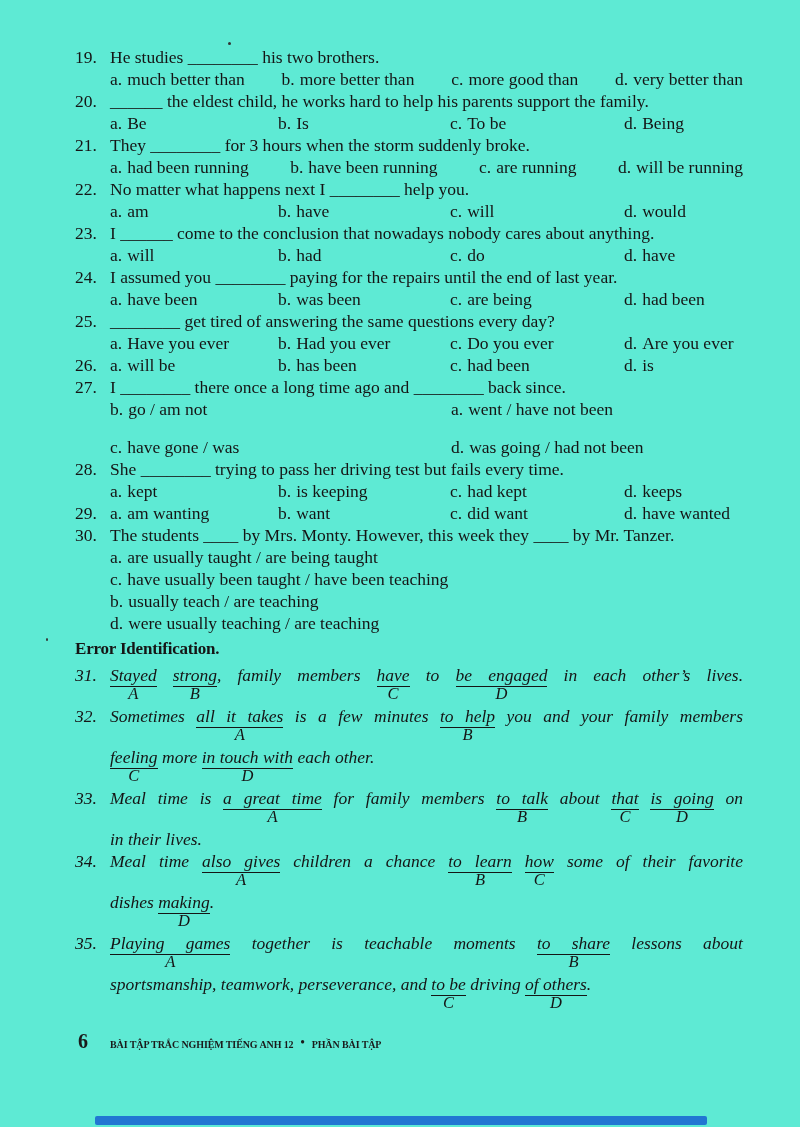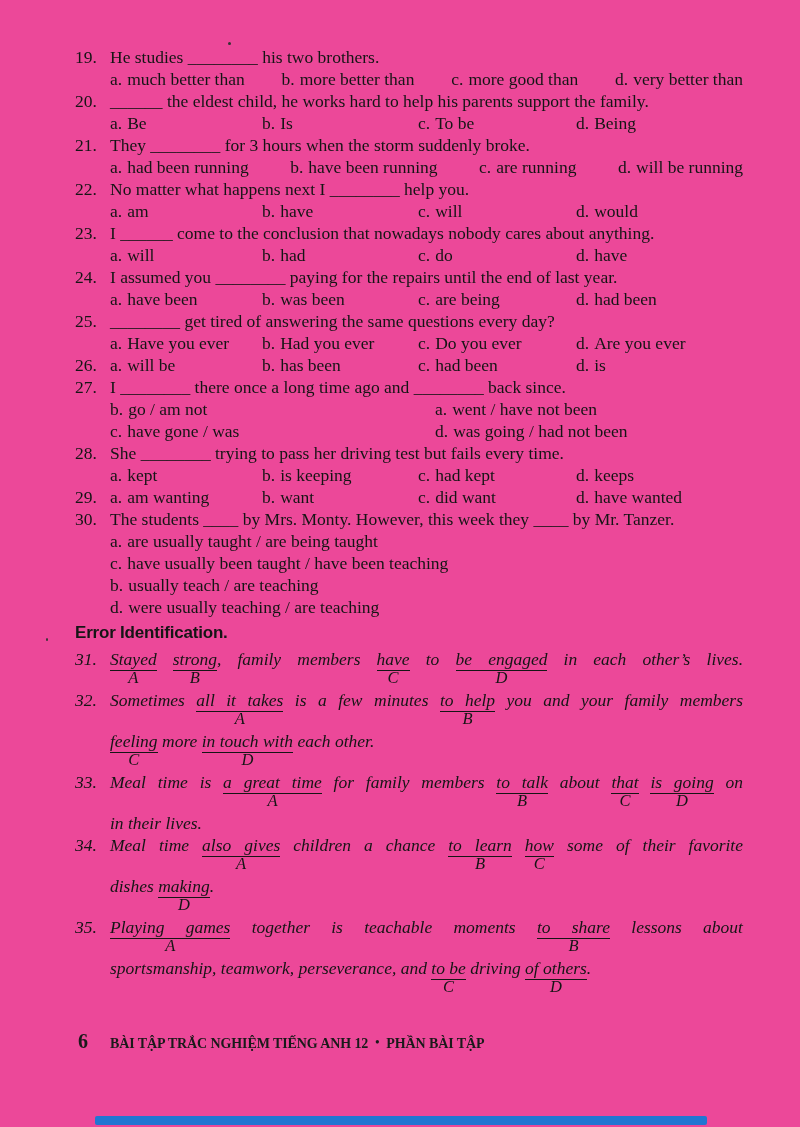--- a/index.html
+++ b/index.html
@@ -1,43 +1,43 @@
 <!DOCTYPE html>
 <html><head>
 <meta charset="utf-8">
 <style>
   html,body{margin:0;padding:0;background:#e8e8e8;}
-  .page{position:relative;width:800px;height:1127px;background:#ec4899;margin:0 auto;
+  .page{position:relative;width:800px;height:1127px;background:#5eead4;margin:0 auto;
         font-family:"Liberation Serif","DejaVu Serif",serif;font-size:17.5px;color:#151515;
         overflow:hidden;}
   .content{position:absolute;top:46px;left:75px;width:668px;}
   .q{display:flex;line-height:22px;}
   .qnum{flex:0 0 35px;width:35px;}
   .qbody{flex:1 1 auto;min-width:0;}
   .stem{white-space:nowrap;}
-  .opts{line-height:22px;}
+  .opts{line-height:22px;gap:16px;}
   .opts .opt{white-space:nowrap;}
   .opts.grid4{display:grid;grid-template-columns:152px 156px 158px auto;}
   .opts.grid2{display:grid;grid-template-columns:325px auto;}
   .opts.packed{display:flex;justify-content:space-between;}
   .opts.stack .opt{display:block;}
   .okey{margin-right:5px;}
-  .error-heading{font-family:Liberation Sans, sans-serif;font-weight:bold;
+  .error-heading{font-family:Liberation Serif, serif;font-weight:bold;
         font-size:17px;margin:5px 0 5px 0;letter-spacing:-0.2px;}
   .eitem{display:flex;line-height:22px;font-style:italic;}
   .eline{position:relative;}
   .eline.j{text-align:justify;text-align-last:justify;}
   .eline.haslabels{margin-bottom:19px;}
   .useg{position:relative;border-bottom:1.3px solid #151515;padding-bottom:0.5px;}
   .useg .lbl{position:absolute;top:21px;left:50%;transform:translateX(-50%);
         font-size:16.5px;line-height:16px;border:none;}
   .footer{position:absolute;left:78px;top:1030px;display:flex;align-items:baseline;
         font-weight:bold;color:#1a1a1a;}
   .footer .pnum{font-size:20px;margin-right:22px;}
-  .footer .ftext{font-size:14px;letter-spacing:-0.1px;}
+  .footer .ftext{font-size:10px;letter-spacing:-0.1px;}
   .footer .bullet{font-size:12px;margin:0 7px;position:relative;top:-2px;}
   .accent-bar{position:absolute;left:95px;top:1116px;width:612px;height:9px;
         border-radius:2px;background:#2176d2;}
   .dot{position:absolute;background:#333;border-radius:50%;}
   .dot1{left:228px;top:42px;width:3px;height:3px;}
   .dot2{left:46px;top:638px;width:2px;height:3px;}
 </style>
 </head>
 <body>
 

